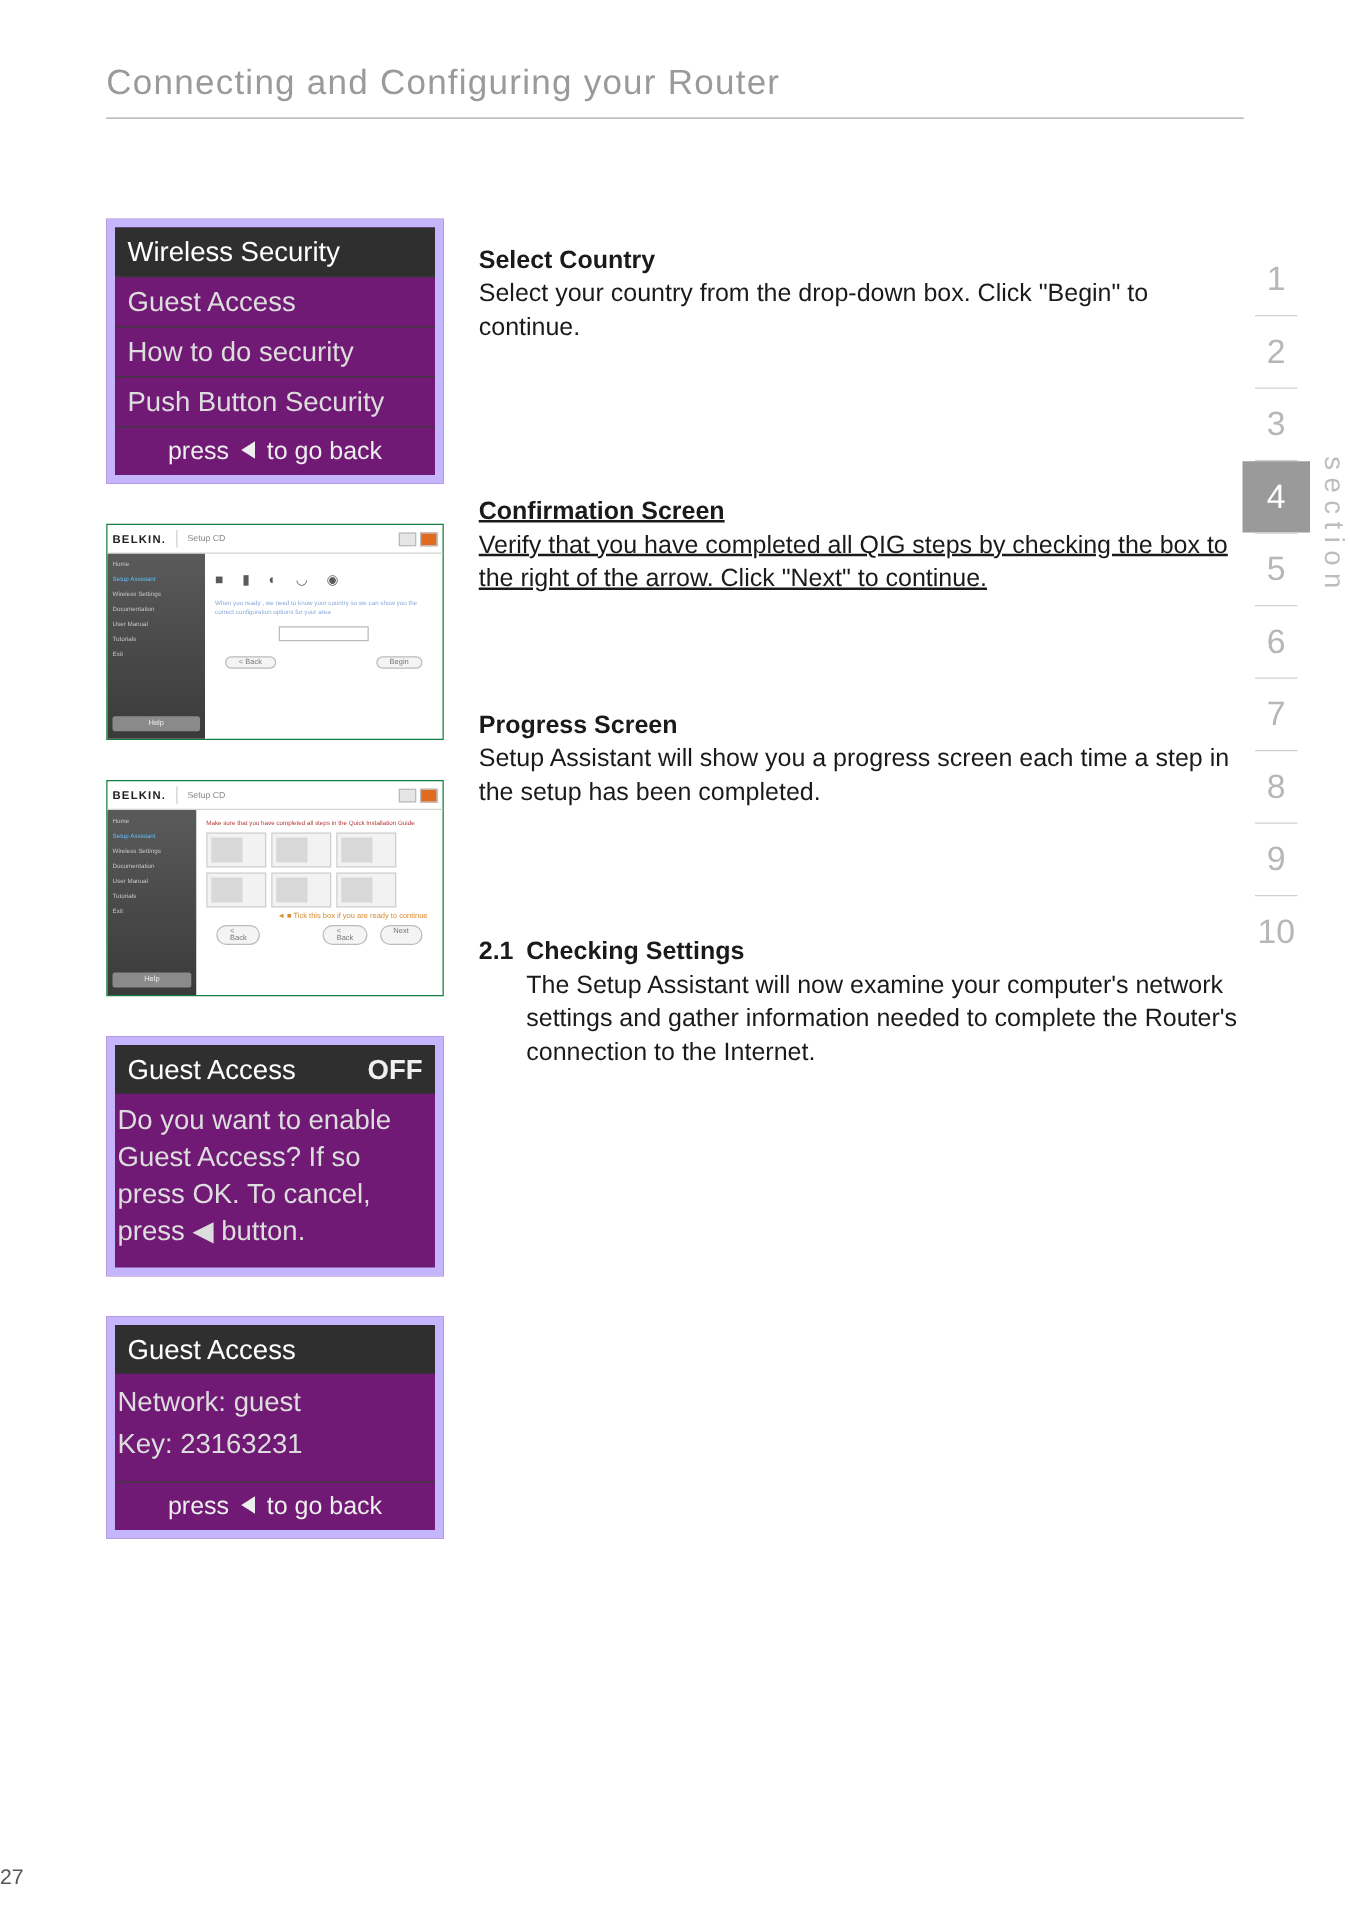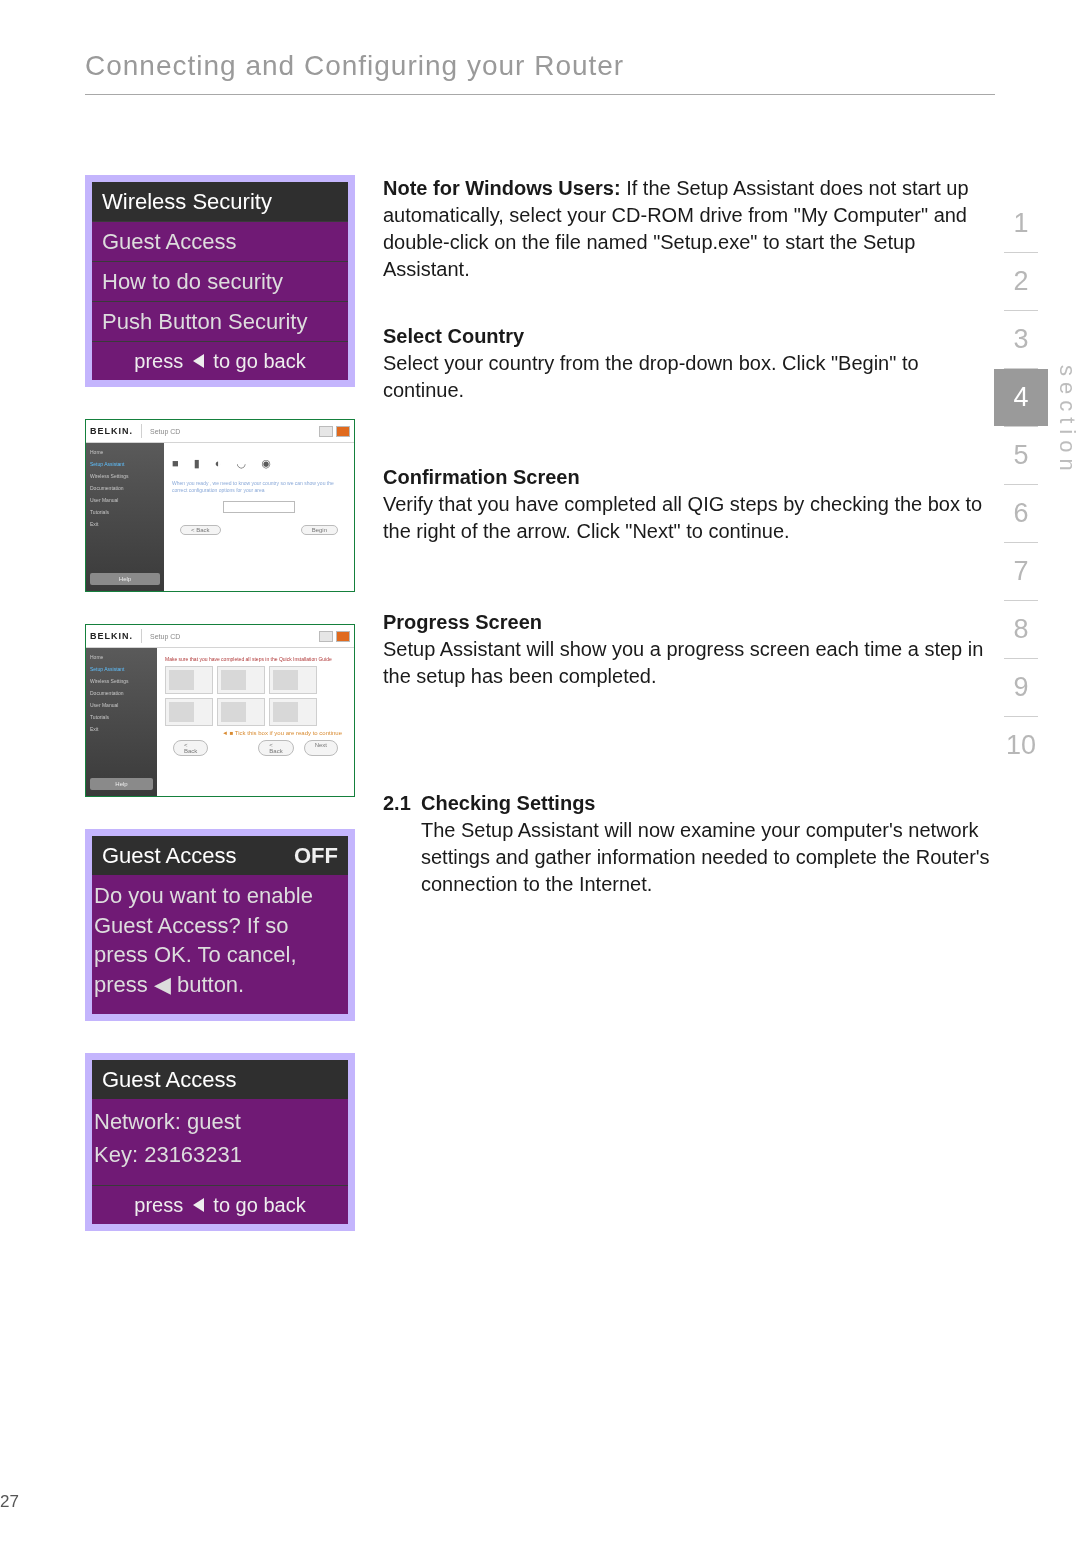--- a/index.html
+++ b/index.html
@@ -172,35 +172,32 @@
         <div class="row footer">
           <span>press</span>
           <span class="tri-left"></span>
           <span>to go back</span>
         </div>
       </div>
 
     </div>
 
     <div class="col-right">
-      <div class="block">
-        <b>Note for Windows Users:</b><span> If the Setup Assistant does not start up automatically, select your CD-ROM drive from "My Computer" and double-click on the file named "Setup.exe" to start the Setup Assistant.</span>
-      </div>
 
       <div class="block" style="margin-top:20px;">
         <b>Select Country</b><br>
         <span>Select your country from the drop-down box. Click "Begin" to continue.</span>
       </div>
 
-      <div class="block" style="margin-top:60px;">
+      <div class="block" style="margin-top:120px;text-decoration:underline;">
         <b>Confirmation Screen</b><br>
         <span>Verify that you have completed all QIG steps by checking the box to the right of the arrow. Click "Next" to continue.</span>
       </div>
 
-      <div class="block" style="margin-top:64px;">
+      <div class="block" style="margin-top:90px;">
         <b>Progress Screen</b><br>
         <span>Setup Assistant will show you a progress screen each time a step in the setup has been completed.</span>
       </div>
 
       <div class="block sub" style="margin-top:100px;">
         <span class="num">2.1</span>
         <b>Checking Settings</b><br>
         <span>The Setup Assistant will now examine your computer's network settings and gather information needed to complete the Router's connection to the Internet.</span>
       </div>
     </div>

